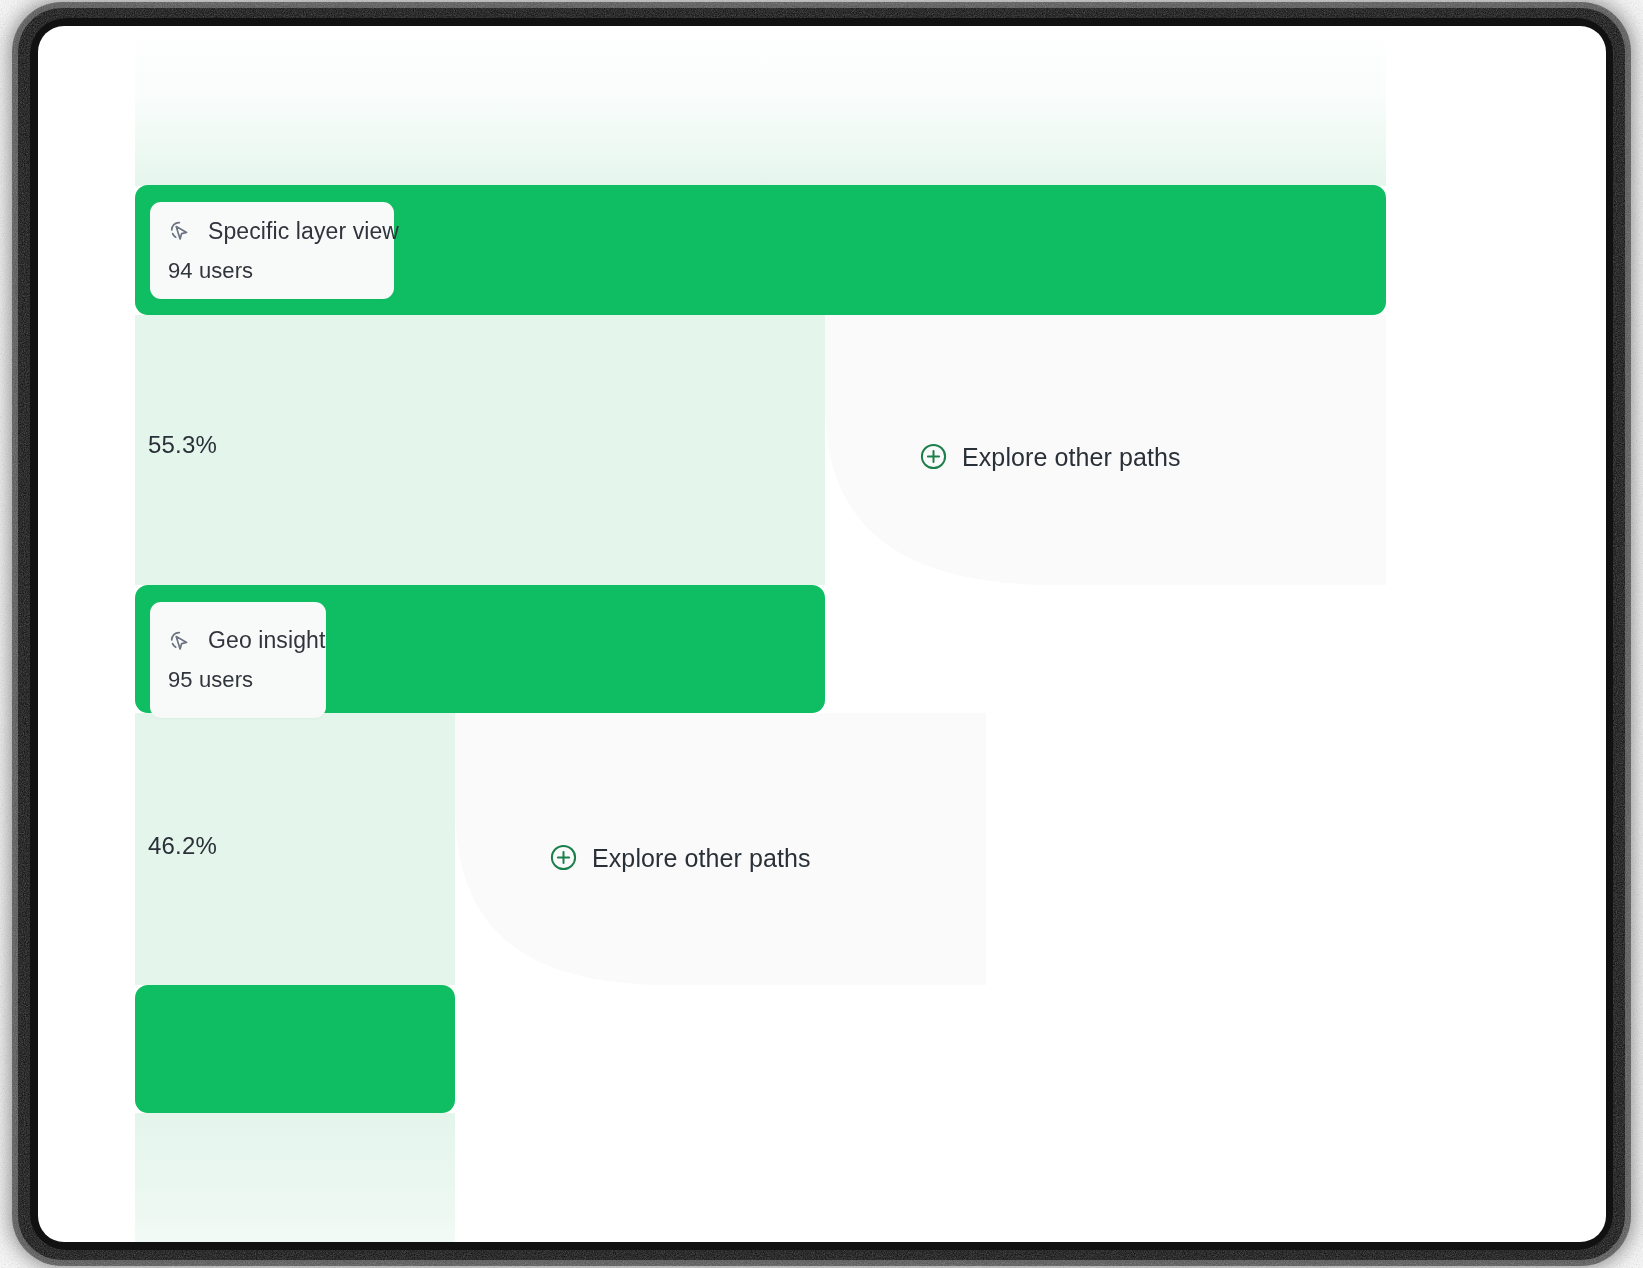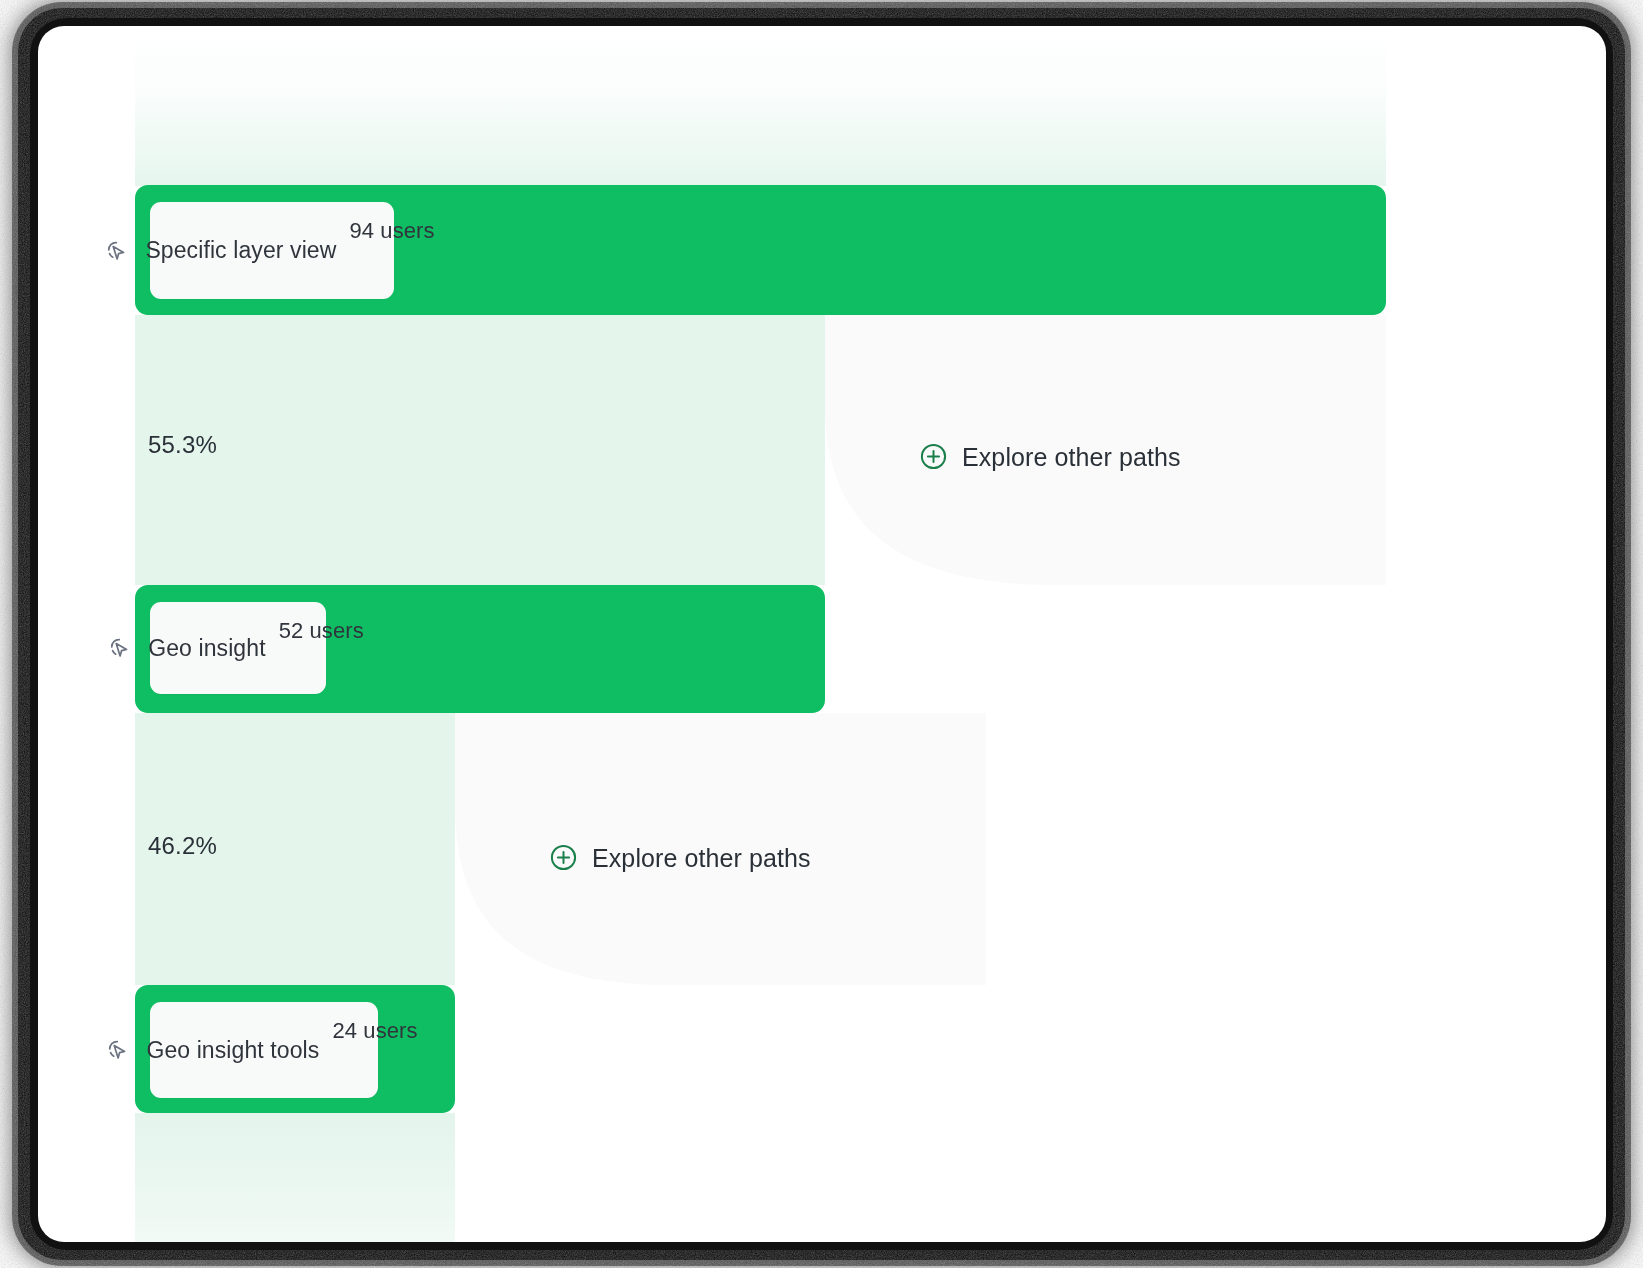--- a/index.html
+++ b/index.html
@@ -85,21 +85,21 @@
     border-radius: 13px;
   }
 
   
   .node-card {
     position: absolute;
     background: #F7FAF8;
     border-radius: 11px;
     padding: 16px 22px 16px 18px;
     display: flex;
-    flex-direction: row;
+    flex-direction: column;
     justify-content: center;
     gap: 13px;
     box-shadow: 0 1px 2px rgba(0,0,0,0.04);
   }
   .node-title-row {
     display: flex;
     align-items: center;
     gap: 16px;
     white-space: nowrap;
   }
@@ -203,45 +203,34 @@
             <path d="M4.6 14.6a7.2 7.2 0 0 0 3.1 3.6" stroke="#6B7280" stroke-width="1.7" stroke-linecap="round" fill="none"></path>
             <path d="M8.2 7.6 L18.6 13.4 L13.6 14.6 L12.1 19.9 Z" fill="#FFFFFF" stroke="#6B7280" stroke-width="1.7" stroke-linejoin="round"></path>
           </svg>
           <span class="node-title">Specific layer view</span>
         </div>
         <div class="node-sub">94 users</div>
       </div>
 
       <div class="step-bar" style="left:97px; top:559px; width:690px; height:128px;"></div>
 
-      <div class="node-card" style="left:112px; top:576px; width:176px; height:92px;">
+      <div class="node-card" style="left:112px; top:576px; width:176px; height:116px;">
         <div class="node-title-row">
           <svg class="cursor-icon" width="24" height="24" viewBox="0 0 24 24" fill="none" xmlns="http://www.w3.org/2000/svg">
             <path d="M11.3 3.6a7.2 7.2 0 0 0-7.6 7.4" stroke="#6B7280" stroke-width="1.7" stroke-linecap="round" fill="none"></path>
             <path d="M4.6 14.6a7.2 7.2 0 0 0 3.1 3.6" stroke="#6B7280" stroke-width="1.7" stroke-linecap="round" fill="none"></path>
             <path d="M8.2 7.6 L18.6 13.4 L13.6 14.6 L12.1 19.9 Z" fill="#FFFFFF" stroke="#6B7280" stroke-width="1.7" stroke-linejoin="round"></path>
           </svg>
           <span class="node-title">Geo insight</span>
         </div>
-        <div class="node-sub">52 users</div>
+        <div class="node-sub">95 users</div>
       </div>
 
       <div class="step-bar" style="left:97px; top:959px; width:320px; height:128px;"></div>
 
-      <div class="node-card" style="left:112px; top:976px; width:228px; height:96px;">
-        <div class="node-title-row">
-          <svg class="cursor-icon" width="24" height="24" viewBox="0 0 24 24" fill="none" xmlns="http://www.w3.org/2000/svg">
-            <path d="M11.3 3.6a7.2 7.2 0 0 0-7.6 7.4" stroke="#6B7280" stroke-width="1.7" stroke-linecap="round" fill="none"></path>
-            <path d="M4.6 14.6a7.2 7.2 0 0 0 3.1 3.6" stroke="#6B7280" stroke-width="1.7" stroke-linecap="round" fill="none"></path>
-            <path d="M8.2 7.6 L18.6 13.4 L13.6 14.6 L12.1 19.9 Z" fill="#FFFFFF" stroke="#6B7280" stroke-width="1.7" stroke-linejoin="round"></path>
-          </svg>
-          <span class="node-title">Geo insight tools</span>
-        </div>
-        <div class="node-sub">24 users</div>
-      </div>
 
       <div class="explore" style="left:882px; top:417px;">
         <svg class="plus-icon" width="27" height="27" viewBox="0 0 27 27" xmlns="http://www.w3.org/2000/svg">
           <circle cx="13.5" cy="13.5" r="11.6" fill="none" stroke="#1A7F4B" stroke-width="2"></circle>
           <path d="M13.5 7.9 V19.1 M7.9 13.5 H19.1" stroke="#1A7F4B" stroke-width="2" stroke-linecap="round"></path>
         </svg>
         <span class="explore-label">Explore other paths</span>
       </div>
 
       <div class="explore" style="left:512px; top:818px;">

